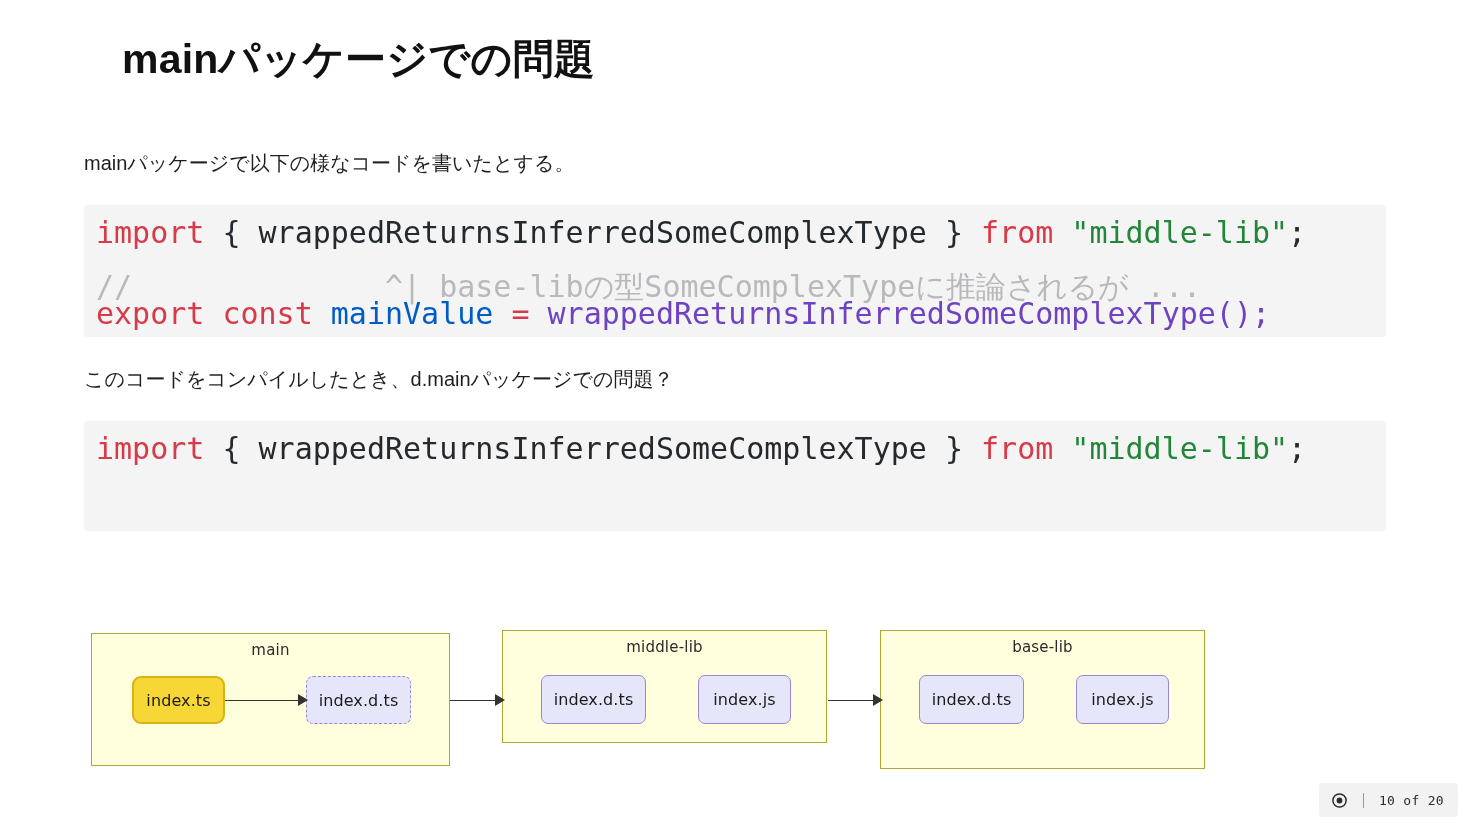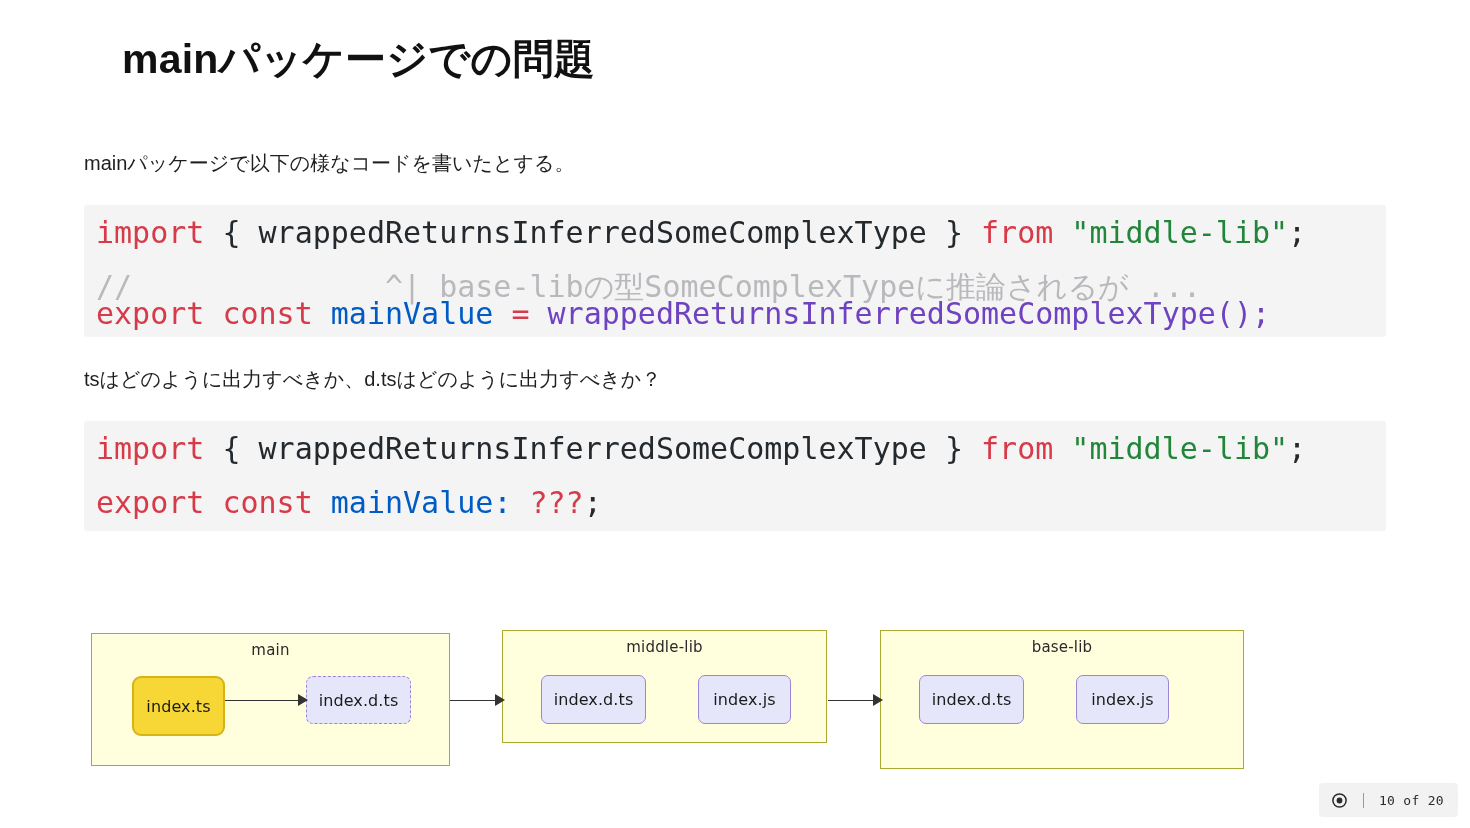--- a/index.html
+++ b/index.html
@@ -184,33 +184,32 @@
 
   <div class="para para-1">mainパッケージで以下の様なコードを書いたとする。</div>
 
   <div class="codeblock codeblock-1">
     <div class="code-line"><span class="tok-kw">import</span><span class="tok-plain"> { wrappedReturnsInferredSomeComplexType } </span><span class="tok-kw">from</span><span class="tok-plain"> </span><span class="tok-str">"middle-lib"</span><span class="tok-punct">;</span></div>
     <div class="code-blank"></div>
     <div class="code-line"><span class="tok-comment">//              ^| base-libの型SomeComplexTypeに推論されるが ...</span></div>
     <div class="code-line"><span class="tok-kw">export const</span><span class="tok-plain"> </span><span class="tok-var">mainValue</span><span class="tok-plain"> </span><span class="tok-kw">=</span><span class="tok-plain"> </span><span class="tok-fn">wrappedReturnsInferredSomeComplexType</span><span class="tok-fn">();</span></div>
   </div>
 
-  <div class="para para-2">tsはどのように出力すべきか、d.tsはどのように出力すべきか？</div>
+  <div class="para para-2">このコードをコンパイルしたとき、d.mainパッケージでの問題？</div>
 
   <div class="codeblock codeblock-2">
     <div class="code-line"><span class="tok-kw">import</span><span class="tok-plain"> { wrappedReturnsInferredSomeComplexType } </span><span class="tok-kw">from</span><span class="tok-plain"> </span><span class="tok-str">"middle-lib"</span><span class="tok-punct">;</span></div>
     <div class="code-blank"></div>
-    <div class="code-line"><span class="tok-kw">export const</span><span class="tok-plain"> </span><span class="tok-var">mainValue</span><span class="tok-var">:</span><span class="tok-plain"> </span><span class="tok-kw">???</span><span class="tok-punct">;</span></div>
   </div>
 
   <div class="diagram">
 
     <div class="pkg-group" style="left:91px; top:633px; width:359px; height:133px;">
       <div class="pkg-title">main</div>
-      <div class="node node-ts" style="left:40px; top:42px; width:93px; height:60px;">
+      <div class="node node-ts" style="left:40px; top:42px; width:93px; height:48px;">
         <span>index.ts</span>
       </div>
       <div class="node node-dts-dashed" style="left:214px; top:42px; width:105px; height:48px;">
         <span>index.d.ts</span>
       </div>
     </div>
 
     <div class="arrow-line" style="left:225px; top:700px; width:75px;"></div>
     <div class="arrow-head" style="left:298px; top:694px;"></div>
 
@@ -220,21 +219,21 @@
         <span>index.d.ts</span>
       </div>
       <div class="node node-lav" style="left:195px; top:44px; width:93px; height:49px;">
         <span>index.js</span>
       </div>
     </div>
 
     <div class="arrow-line" style="left:450px; top:700px; width:52px;"></div>
     <div class="arrow-head" style="left:495px; top:694px;"></div>
 
-    <div class="pkg-group" style="left:880px; top:630px; width:364px; height:139px;">
+    <div class="pkg-group" style="left:880px; top:630px; width:325px; height:139px;">
       <div class="pkg-title">base-lib</div>
       <div class="node node-lav" style="left:38px; top:44px; width:105px; height:49px;">
         <span>index.d.ts</span>
       </div>
       <div class="node node-lav" style="left:195px; top:44px; width:93px; height:49px;">
         <span>index.js</span>
       </div>
     </div>
 
     <div class="arrow-line" style="left:828px; top:700px; width:52px;"></div>

